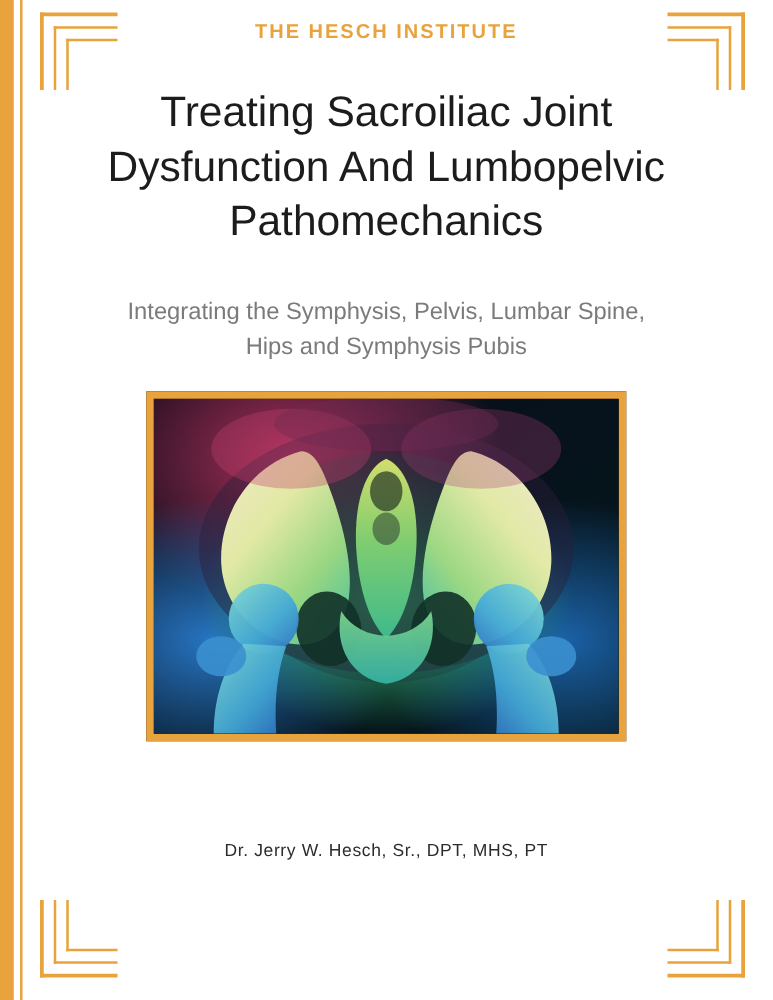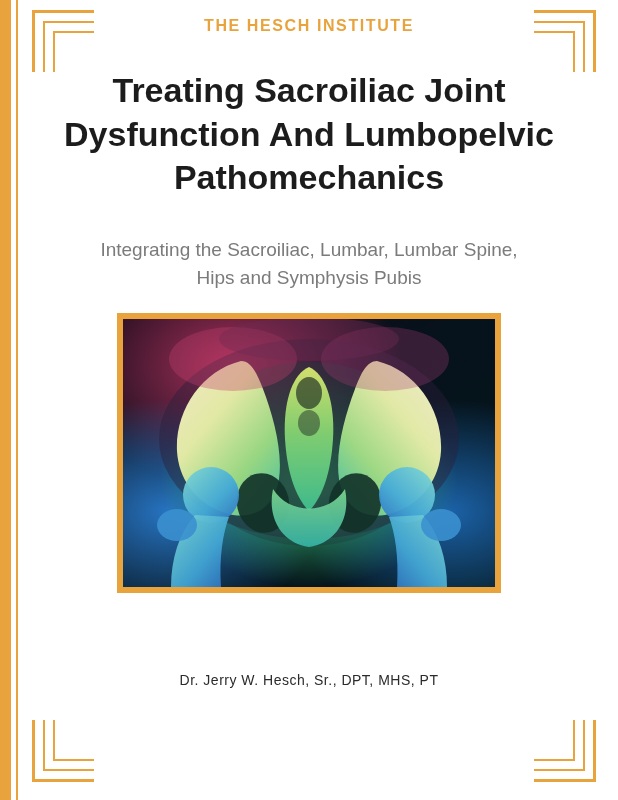--- a/index.html
+++ b/index.html
@@ -104,21 +104,21 @@
     font-size: 16px;
     font-weight: bold;
     letter-spacing: 1.6px;
     color: #e8a33d;
     text-align: center;
   }
   .title {
     margin-top: 34px;
     font-size: 34px;
     line-height: 1.28;
-    font-weight: bold;
+    font-weight: normal;
     color: #1c1c1c;
     text-align: center;
     max-width: 500px;
   }
   .subtitle {
     margin-top: 14px;
     font-size: 19px;
     line-height: 1.45;
     color: #7b7b7b;
     text-align: center;
@@ -186,21 +186,21 @@
     <span class="h3"></span>
       <span class="v3"></span>
   </div>
 
   <div class="content">
 
     <div class="publisher">THE HESCH INSTITUTE</div>
 
     <h1 class="title">Treating Sacroiliac Joint Dysfunction And Lumbopelvic Pathomechanics</h1>
 
-    <div class="subtitle">Integrating the Sacroiliac, Lumbar, Lumbar Spine, Hips and Symphysis Pubis</div>
+    <div class="subtitle">Integrating the Symphysis, Pelvis, Lumbar Spine, Hips and Symphysis Pubis</div>
 
     <div class="image-frame">
       <svg width="372" height="268" viewBox="0 0 372 268">
         <defs>
           <linearGradient id="bg" x1="0" y1="0" x2="1" y2="1">
             <stop offset="0%" stop-color="#120a18"></stop>
             <stop offset="45%" stop-color="#06121c"></stop>
             <stop offset="100%" stop-color="#04161a"></stop>
           </linearGradient>
           <radialGradient id="glowPink" cx="30%" cy="18%" r="45%">

